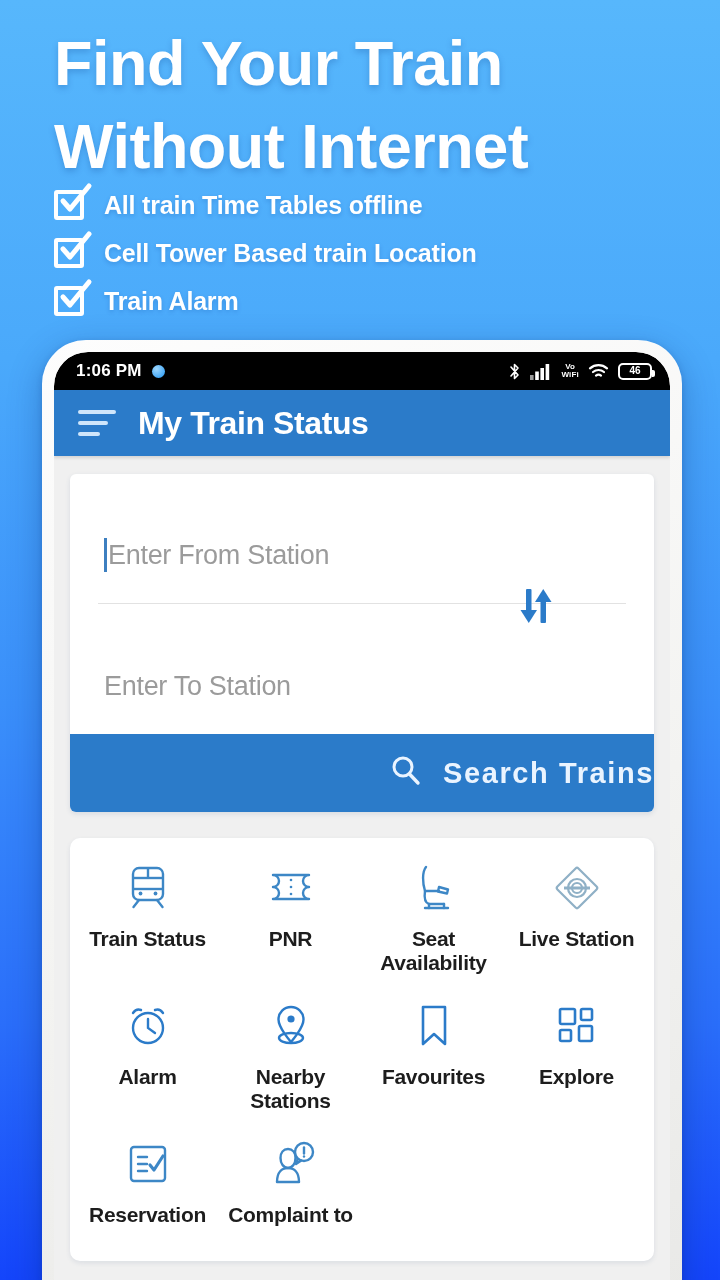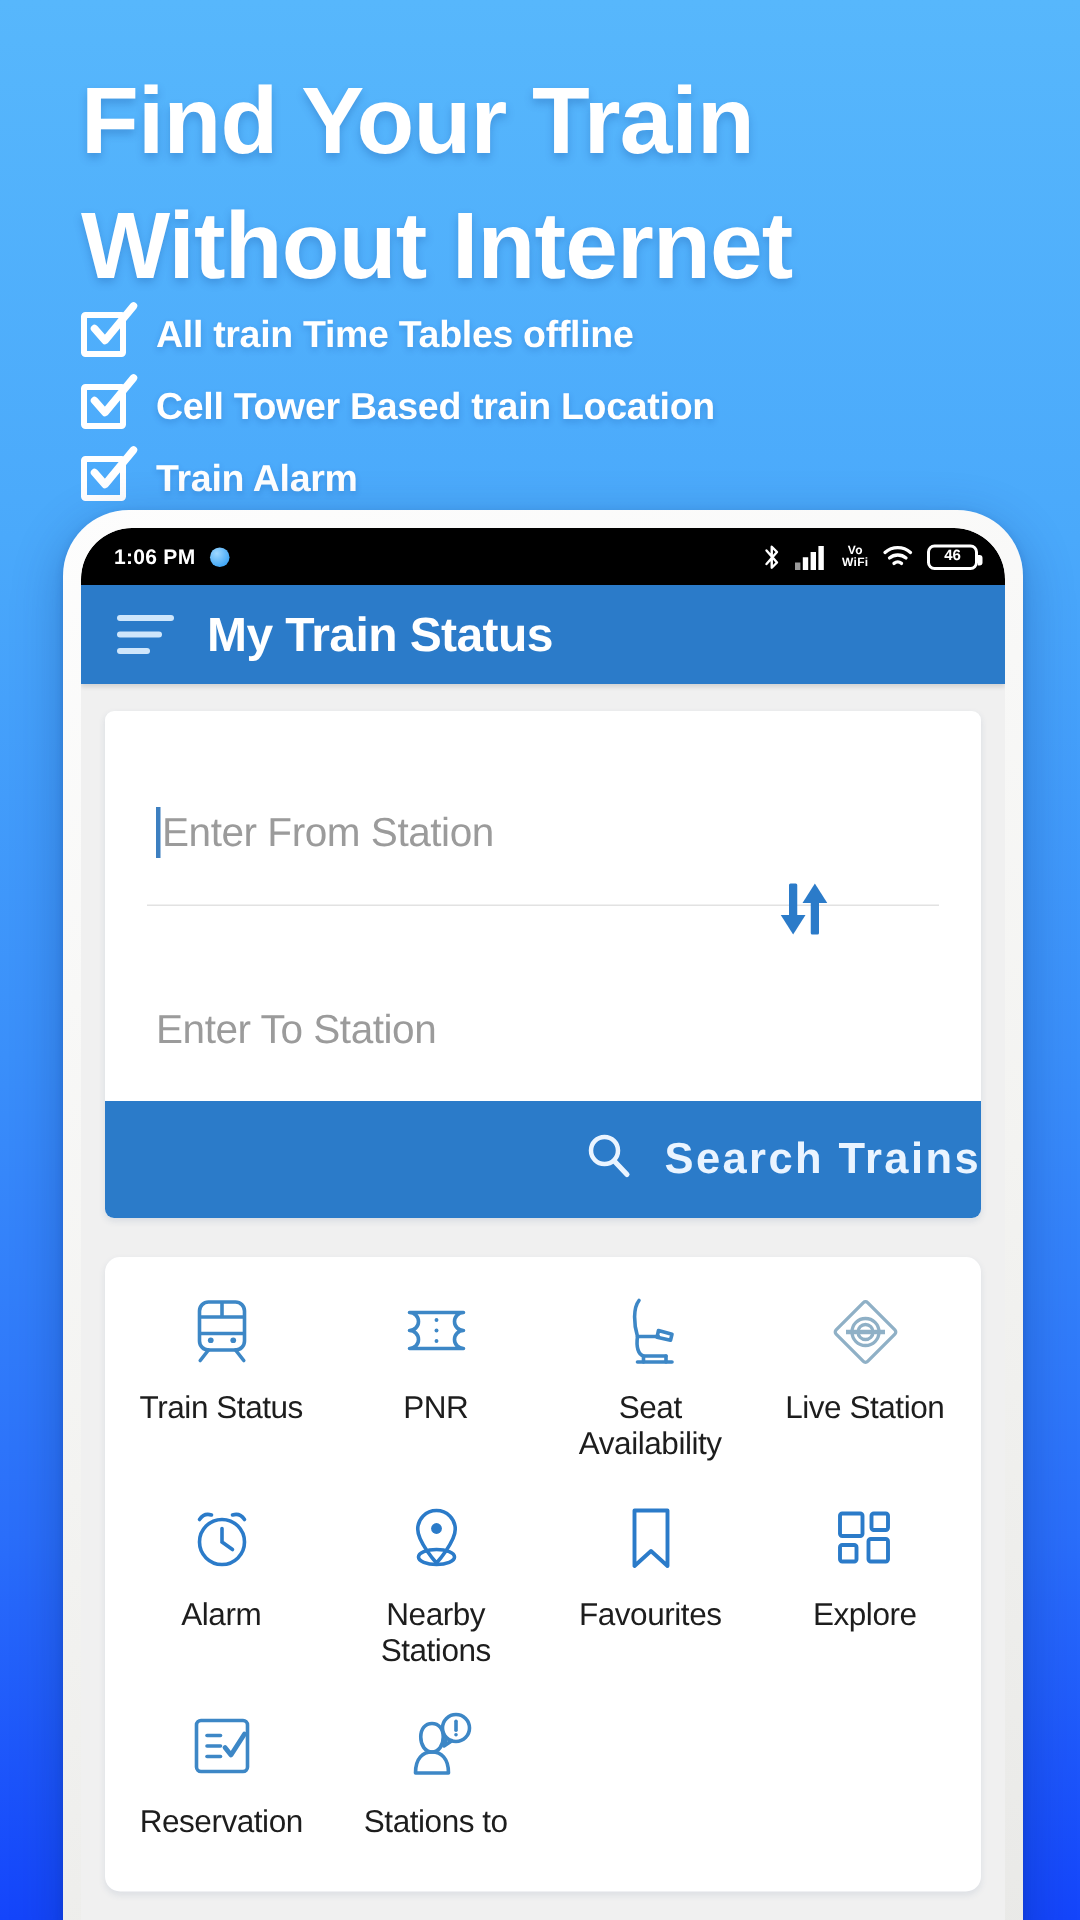--- a/index.html
+++ b/index.html
@@ -5,21 +5,21 @@
   * { margin:0; padding:0; box-sizing:border-box; }
   html,body { width:720px; height:1280px; }
   body {
     font-family:"Liberation Sans", sans-serif;
     background:linear-gradient(180deg,#57b7fc 0%,#4aa9fb 28%,#3a8ffa 55%,#2a6efa 80%,#1445fb 100%);
     overflow:hidden;
     position:relative;
   }
 
   
-  .promo { position:absolute; left:0; top:0; width:720px; padding:40px 40px 0 54px; }
+  .promo { position:absolute; left:0; top:0; width:720px; padding:22px 40px 0 54px; }
   .promo h1 {
     color:#ffffff;
     font-size:63px;
     line-height:1.32;
     font-weight:bold;
     letter-spacing:-0.5px;
     text-shadow:0 3px 6px rgba(10,60,140,.25);
   }
   .promo h1 .ln { display:block; white-space:nowrap; }
 
@@ -53,21 +53,21 @@
   }
 
   
   .statusbar {
     height:38px; background:#000; color:#fff;
     display:flex; align-items:center; justify-content:space-between;
     padding:0 18px 0 22px;
     border-radius:34px 34px 0 0;
   }
   .sb-left { display:flex; align-items:center; gap:10px; }
-  .sb-time { font-size:14px; font-weight:bold; letter-spacing:0.2px; }
+  .sb-time { font-size:17px; font-weight:bold; letter-spacing:0.2px; }
   .sb-dot { width:13px; height:13px; border-radius:50%;
             background:radial-gradient(circle at 35% 30%,#9fd8ff,#2196f3); }
   .sb-right { display:flex; align-items:center; gap:9px; }
   .sb-right svg { display:block; }
   .vowifi { font-size:8px; font-weight:bold; line-height:8px; text-align:center; letter-spacing:.2px; }
   .batt { position:relative; width:34px; height:17px; border:2px solid #fff; border-radius:5px;
           display:flex; align-items:center; justify-content:center;text-align:center; }
   .batt:after { content:""; position:absolute; right:-5px; top:5px; width:3px; height:7px;
                 background:#fff; border-radius:0 2px 2px 0; }
   .batt span { font-size:10px; font-weight:bold; line-height:1; }
@@ -107,21 +107,21 @@
   
   .grid-wrap { padding:26px 16px 0 16px; }
   .grid-card {
     background:#fff; border-radius:10px; padding:22px 6px 10px 6px;
     box-shadow:0 2px 5px rgba(40,70,120,.10);
   }
   .grid-row { display:flex; }
   .tile { flex:1 1 25%; display:flex; flex-direction:column; align-items:center; gap:11px;
           padding:0 4px 24px 4px; cursor:pointer; }
   .tile .ico { height:56px; display:flex; align-items:center; justify-content:center; }
-  .tile .lbl { font-size:21px; color:#1d1d1d; font-weight:normal; text-align:center;
+  .tile .lbl { font-size:21px; color:#1d1d1d; font-weight:bold; text-align:center;
                line-height:1.12; letter-spacing:-0.3px; }
   .tile-blank { flex:1 1 25%; }
 </style>
 </head>
 <body>
 
 <div class="promo">
   <h1>
     <span class="ln">Find Your Train</span>
     <span class="ln">Without Internet</span>
@@ -365,21 +365,21 @@
             <span class="ico">
               <svg width="52" height="52" viewBox="0 0 52 52" fill="none" stroke="#3d87c6" stroke-width="2.4">
                 <path d="M12 44 C12 34 17 30 23 30 C29 30 34 34 34 44 Z" stroke-linejoin="round"></path>
                 <path d="M23 30 C18.5 30 15.5 25.5 15.5 20 C15.5 14.5 18.5 11 23 11 C27.5 11 30.5 14.5 30.5 20 C30.5 25.5 27.5 30 23 30 Z" stroke-linejoin="round"></path>
                 <circle cx="39" cy="14" r="9"></circle>
                 <path d="M33 20 L31 26 L37 22" stroke-linejoin="round"></path>
                 <line x1="39" y1="9.5" x2="39" y2="15.5" stroke-linecap="round"></line>
                 <circle cx="39" cy="18.5" r="1.2" fill="#3d87c6" stroke="none"></circle>
               </svg>
             </span>
-            <span class="lbl">Stations to</span>
+            <span class="lbl">Complaint to</span>
           </div>
 
           <div class="tile-blank"></div>
           <div class="tile-blank"></div>
         </div>
 
       </div>
     </div>
 
   </div>

